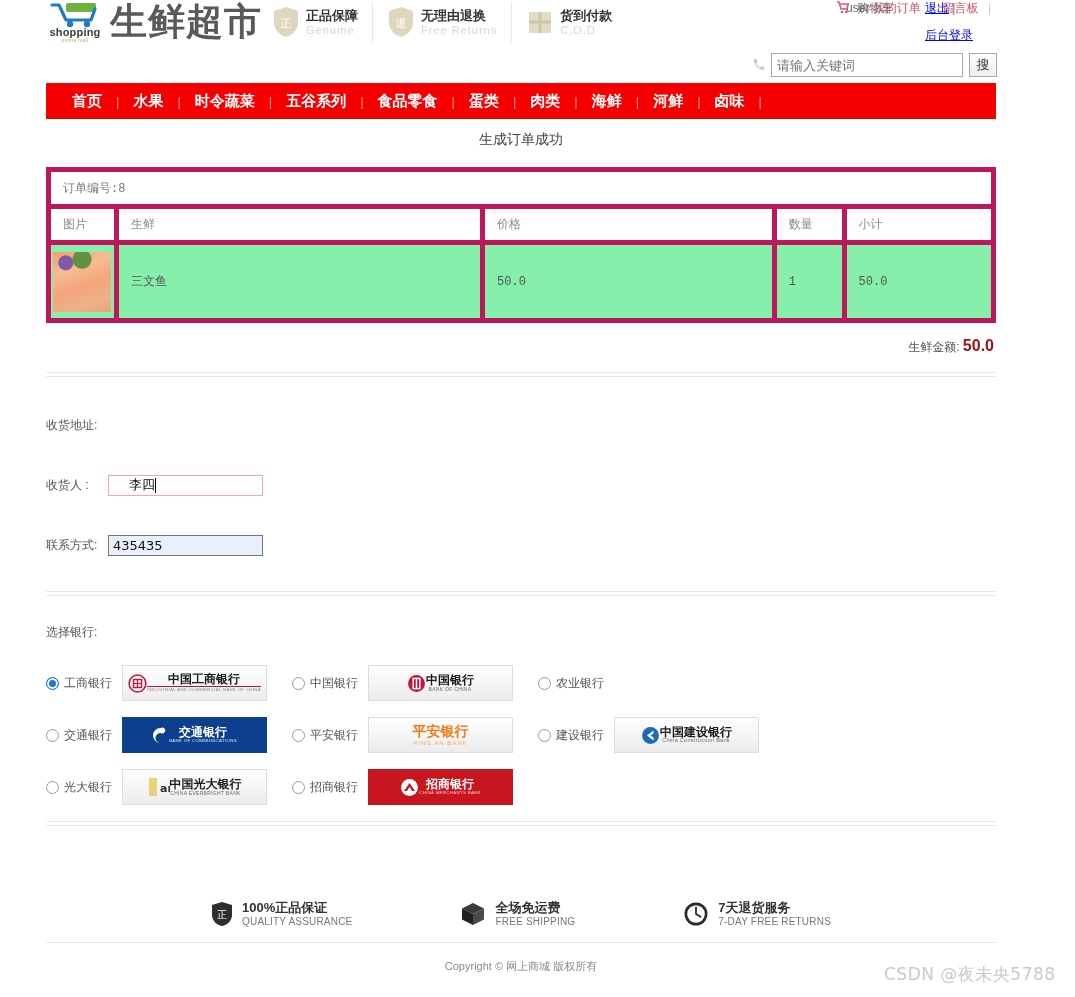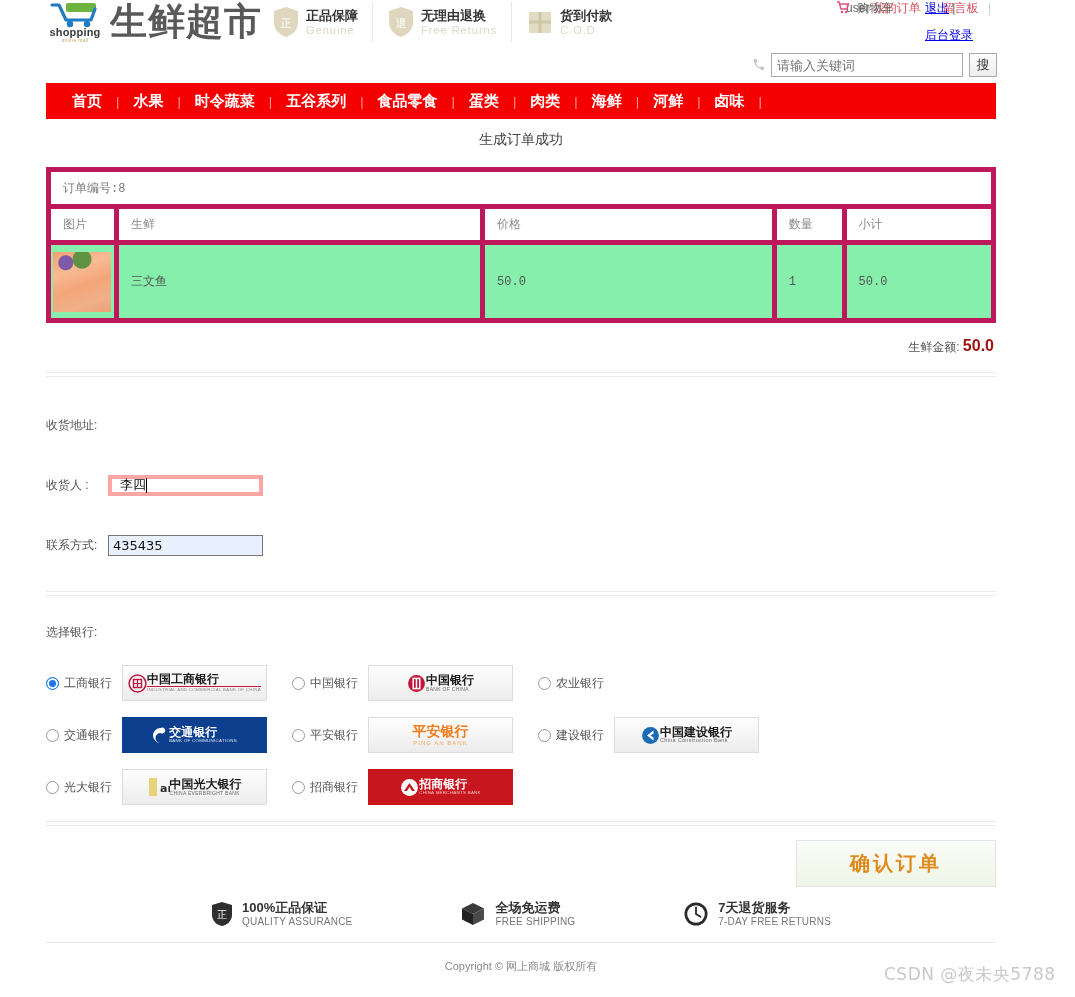--- a/index.html
+++ b/index.html
@@ -105,42 +105,42 @@
   .frow { display: flex; align-items: center; height: 60px; }
   .flabel { font-size: 12px; color: #555; width: 62px; text-align: left; }
   .finput {
     height: 21px; border: 1px solid #767676; background: #e8f0fe; font-size: 13px;
     color: #111; padding: 0 4px; font-family: "DejaVu Sans","Liberation Sans",sans-serif;
   }
   .finput.addr { width: 358px; }
   .finput.phone { width: 155px; }
   .caret { display:inline-block; width:1px; height:15px; background:#000; vertical-align:-3px; margin-left:0px; }
   .namewrap { position: relative; display: inline-flex; align-items: center;
-    height: 21px; border: 4px solid #fca5a5; background:#fff; width: 155px; padding: 0 8px;
+    height: 21px; border: 1px solid #fca5a5; background:#fff; width: 155px; padding: 0 20px;
     font-size: 13px; color:#111; font-family: "DejaVu Sans","Liberation Sans",sans-serif; text-align: center; }
 
   
   .bank-label { margin-left: 46px; font-size: 12px; color: #555; padding: 28px 0 24px 0; }
   .bank-grid { margin-left: 46px; width: 950px; }
   .bank-row { display: flex; margin-bottom: 16px; }
   .bank-cell { display: flex; align-items: center; width: 246px; margin-right: 0px; }
   .bank-cell.c2 { margin-left: 0px; }
   .radio {
     width: 13px; height: 13px; border-radius: 50%; border: 1px solid #999;
     background: #fff; margin-right: 5px; flex: 0 0 auto; position: relative;
   }
   .radio.on { border-color: #1a73e8; background: #1a73e8; box-shadow: inset 0 0 0 2px #fff; }
   .bank-name { font-size: 12px; color: #555; width: 58px; flex: 0 0 auto; }
   .bank-logo {
     width: 145px; height: 36px; border: 1px solid #dcdcdc;
     background: linear-gradient(#fefefe, #ececec);
     display: flex; align-items: center; justify-content: center; padding: 0 4px;
   }
   .bl-inner { display: flex; align-items: center; }
-  .bl-txt { line-height: 1.05; text-align: left; }
+  .bl-txt { line-height: 1.05; text-align: center; }
   .bl-cn { font-size: 12px; font-weight: bold; font-family: "DejaVu Serif","Liberation Serif",serif; white-space: nowrap; }
   .bl-en { font-size: 4.4px; letter-spacing: .3px; white-space: nowrap; }
 
   
   .confirm-wrap { margin-left: 46px; width: 950px; display: flex; justify-content: flex-end; padding-top: 14px; }
   .confirm-btn {
     width: 200px; height: 47px; border: 1px solid #e4e4e4;
     background: linear-gradient(#fbfdf8, #eef5e6);
     color: #e08a1e; font-size: 20px; font-weight: bold; letter-spacing: 3px;
     cursor: pointer; font-family: "DejaVu Sans","Liberation Sans",sans-serif;
@@ -452,23 +452,20 @@
               </div>
             </div>
           </div>
         </div>
         <div class="bank-cell c2"></div>
       </div>
     </div>
 
     <div class="hr-double"></div>
 
-    <div class="confirm-wrap">
-      <button class="confirm-btn">确认订单</button>
-    </div>
   </div>
 
   <div class="footer">
     <div class="foot-badges">
       <div class="fb">
         <svg class="fb-ico" width="22" height="26" viewBox="0 0 22 26">
           <path d="M11 1 L21 4 V14 C21 20 16 24 11 25 C6 24 1 20 1 14 V4 Z" fill="#2f2f2f"></path>
           <text x="11" y="17" font-size="10" fill="#fff" text-anchor="middle" font-family="DejaVu Sans">正</text>
         </svg>
         <div>

